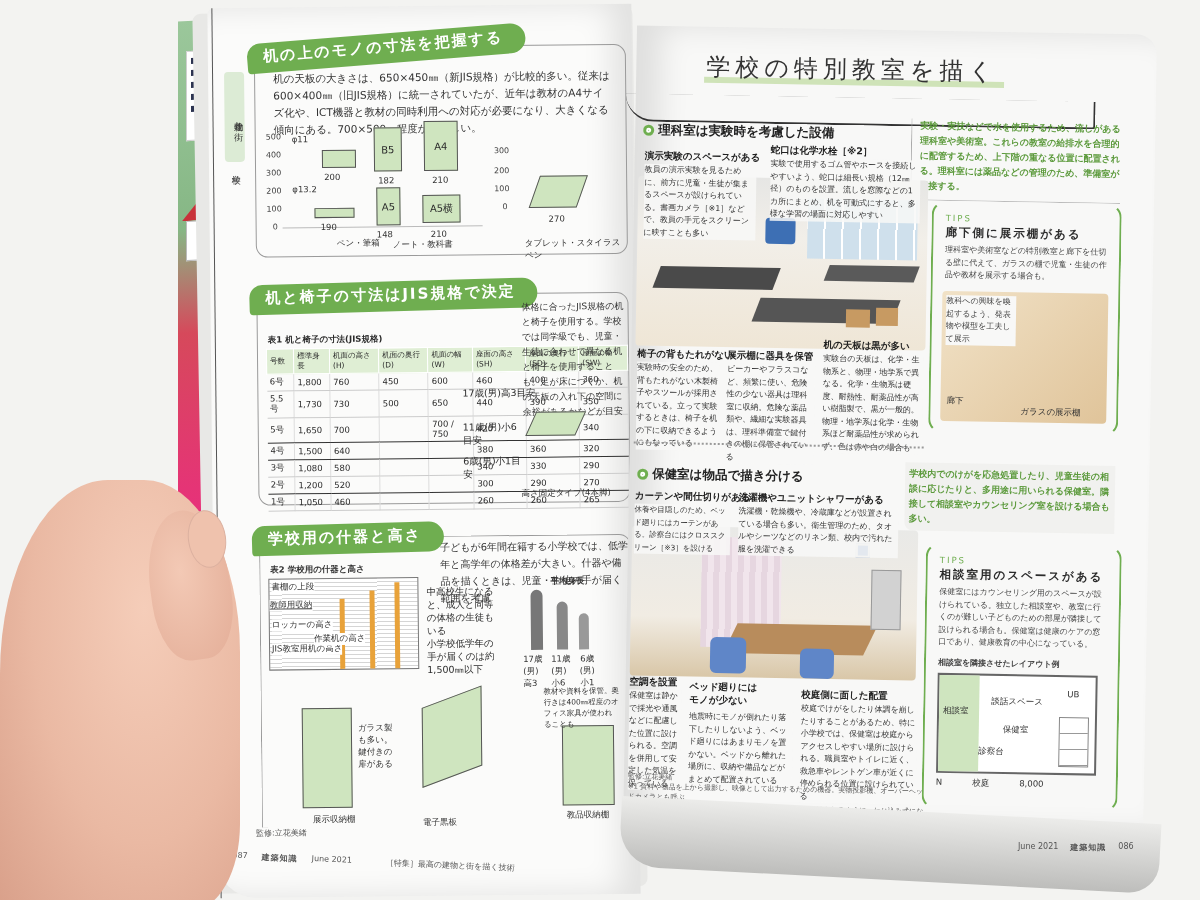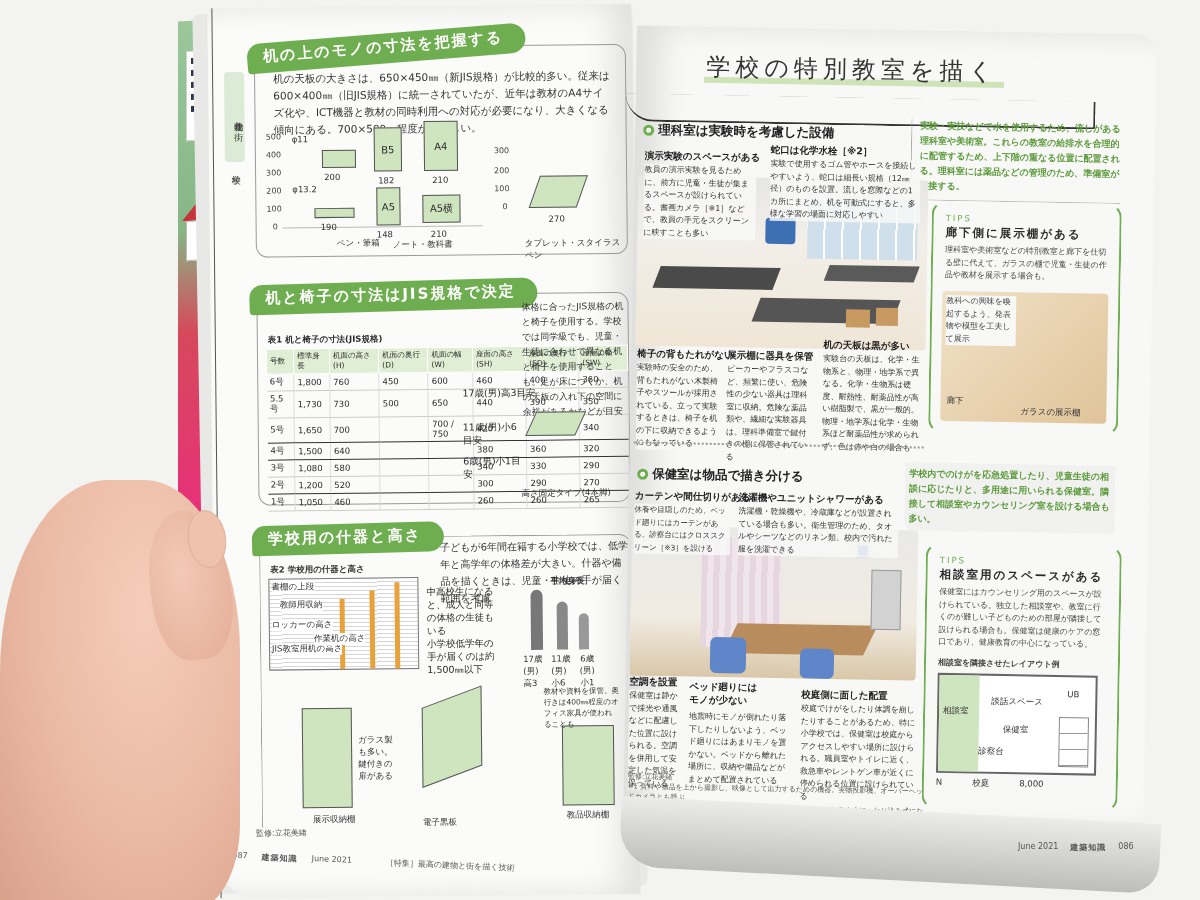--- a/index.html
+++ b/index.html
@@ -267,38 +267,38 @@
     <div class="section sec3">
       <div class="ribbon flat">学校用の什器と高さ</div>
       <div class="body-text" style="left:180px;top:2px;width:190px;font-size:10px;">子どもが6年間在籍する小学校では、低学年と高学年の体格差が大きい。什器や備品を描くときは、児童・生徒の手が届く範囲を考慮</div>
       <div class="dim" style="left:10px;top:26px;font-weight:bold;">表2 学校用の什器と高さ</div>
 
       <div style="position:absolute;left:8px;top:40px;width:150px;height:92px;background:repeating-linear-gradient(180deg,#fff 0 3px,#d5d5d5 3px 4px);border:1px solid #777;">
         <div style="position:absolute;left:70px;top:20px;width:5px;height:70px;background:#e8a23a;"></div>
         <div style="position:absolute;left:100px;top:12px;width:5px;height:78px;background:#e8a23a;"></div>
         <div style="position:absolute;left:125px;top:4px;width:5px;height:86px;background:#e8a23a;"></div>
         <div class="dim" style="left:2px;top:2px;background:#fff;">書棚の上段</div>
-        <div class="dim" style="left:10px;top:20px;background:#fff;">教師用収納</div>
+        <div class="dim" style="left:0;top:20px;background:#fff;text-decoration:underline;">教師用収納</div>
         <div class="dim" style="left:2px;top:40px;background:#fff;">ロッカーの高さ</div>
         <div class="dim" style="left:2px;top:64px;background:#fff;">JIS教室用机の高さ</div>
         <div class="dim" style="left:44px;top:54px;background:#fff;">作業机の高さ</div>
       </div>
 
       <div class="note-r" style="left:166px;top:48px;width:72px;font-size:9.5px;">中高校生になると、成人と同等の体格の生徒もいる</div>
       <div class="note-r" style="left:166px;top:100px;width:72px;font-size:9.5px;">小学校低学年の手が届くのは約1,500㎜以下</div>
       <div class="dim" style="left:290px;top:40px;font-weight:bold;">平均身長</div>
       <div style="position:absolute;left:270px;top:54px;width:12px;height:60px;background:#777;border-radius:6px 6px 0 0;"></div>
       <div style="position:absolute;left:296px;top:66px;width:11px;height:48px;background:#888;border-radius:6px 6px 0 0;"></div>
       <div style="position:absolute;left:318px;top:78px;width:10px;height:36px;background:#999;border-radius:5px 5px 0 0;"></div>
       <div class="dim" style="left:262px;top:118px;width:20px;">17歳(男) 高3</div>
       <div class="dim" style="left:290px;top:118px;width:20px;">11歳(男) 小6</div>
       <div class="dim" style="left:316px;top:118px;width:20px;text-align:center;">6歳(男) 小1</div>
 
       <div class="box-green" style="left:40px;top:170px;width:50px;height:100px;"></div>
-      <div class="dim" style="left:96px;top:196px;width:40px;line-height:12px;">ガラス製も多い。鍵付きの扉がある</div>
+      <div class="dim" style="left:96px;top:184px;width:40px;line-height:12px;">ガラス製も多い。鍵付きの扉がある</div>
       <div class="dim" style="left:50px;top:276px;">展示収納棚</div>
       <div class="box-green" style="left:160px;top:160px;width:60px;height:80px;transform:skewY(-20deg);"></div>
       <div class="dim" style="left:160px;top:280px;">電子黒板</div>
       <div class="box-green" style="left:300px;top:190px;width:52px;height:80px;"></div>
       <div class="dim" style="left:282px;top:150px;width:76px;line-height:11px;font-size:7.5px;">教材や資料を保管。奥行きは400㎜程度のオフィス家具が使われることも</div>
       <div class="dim" style="left:304px;top:274px;">教品収納棚</div>
     </div>
     <div class="footer" style="left:40px;top:820px;">監修:立花美緒</div>
 
     <div class="footer" style="left:16px;top:850px;display:flex;gap:14px;transform:rotate(3deg);">

